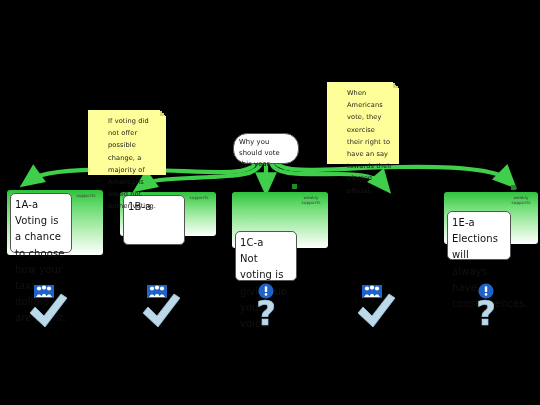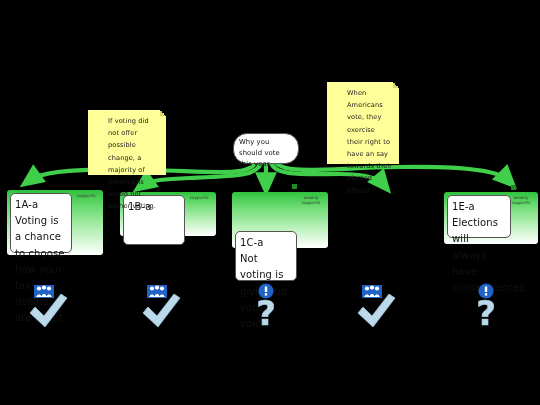--- a/index.html
+++ b/index.html
@@ -128,21 +128,21 @@
       <span class="tag">1C-a</span>
       <span>Not voting is giving up your voice.</span>
     </div>
   </div>
 
 
   <div class="weak-marker" style="left:511px;top:185px;"></div>
   <div class="node" style="left:444px;top:192px;width:94px;height:52px;">
     <div class="tray"></div>
     <div class="relation" style="right:3px;width:28px;">weakly supports</div>
-    <div class="card" style="left:3px;top:3px;width:64px;height:43px;">
+    <div class="card" style="left:3px;top:19px;width:64px;height:49px;">
       <span class="tag">1E-a</span>
       <span>Elections will always have consequences.</span>
     </div>
   </div>
 
   <div class="icon-wrap" style="left:26px;top:283px;">
     <svg viewBox="0 0 44 46" width="44" height="46">
       <g>
         <path d="M4,30 L9,24 L18,33 L35,11 L41,15 L19,44 Z" fill="#bcd9ea" stroke="#9ec4dc" stroke-width="0.8"></path>
       </g>

